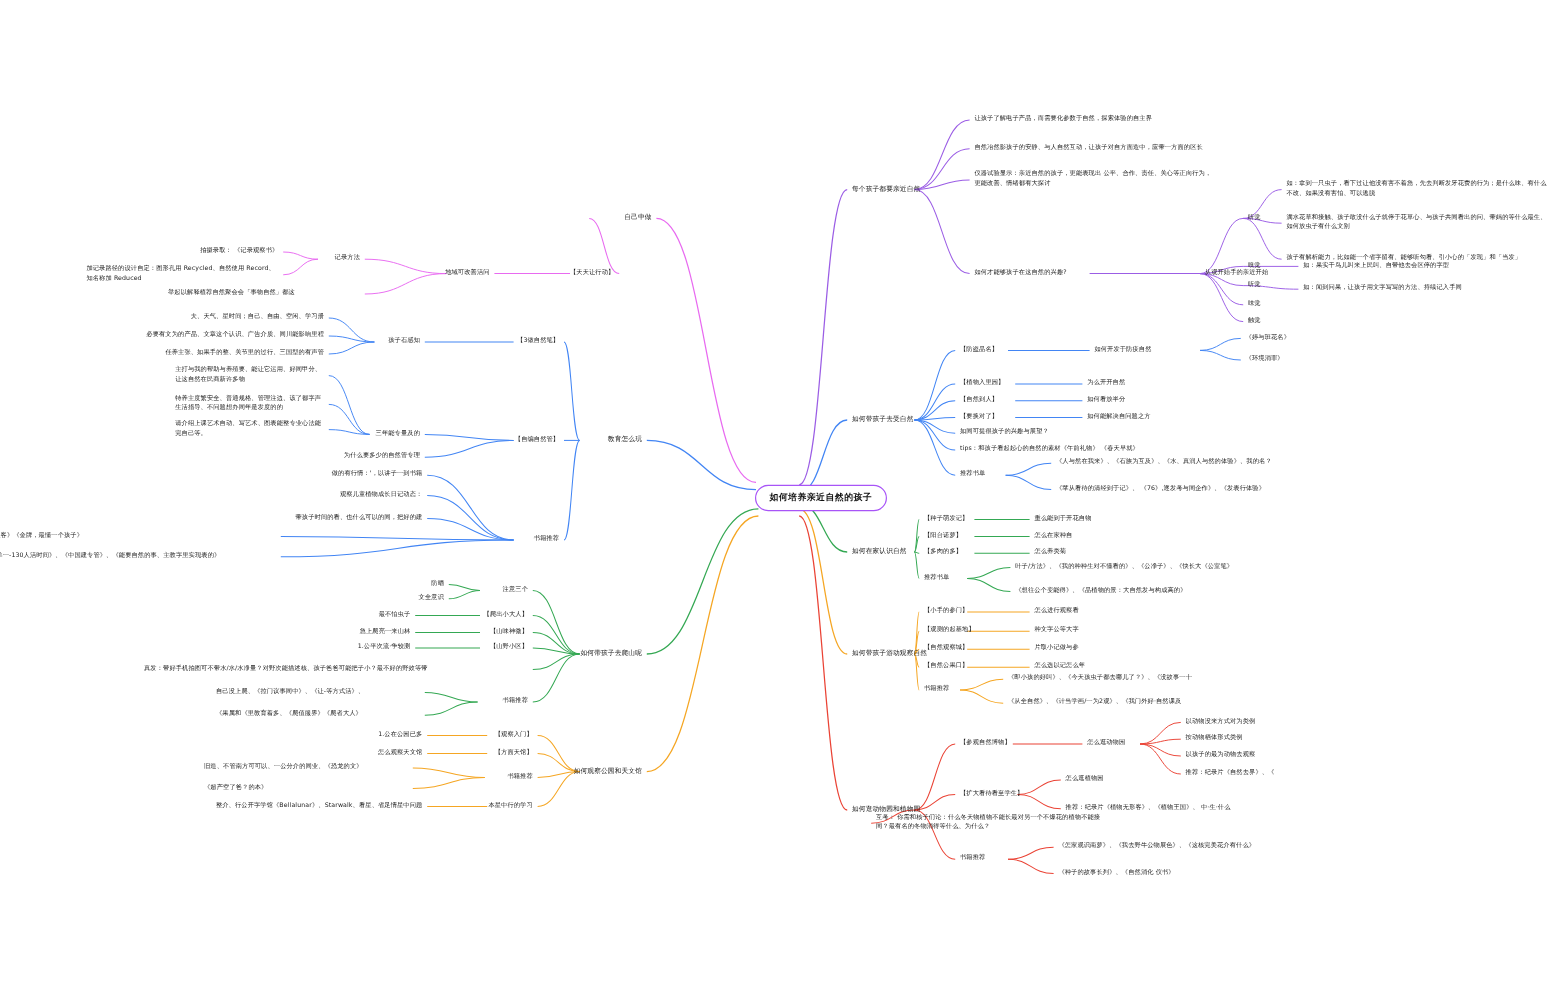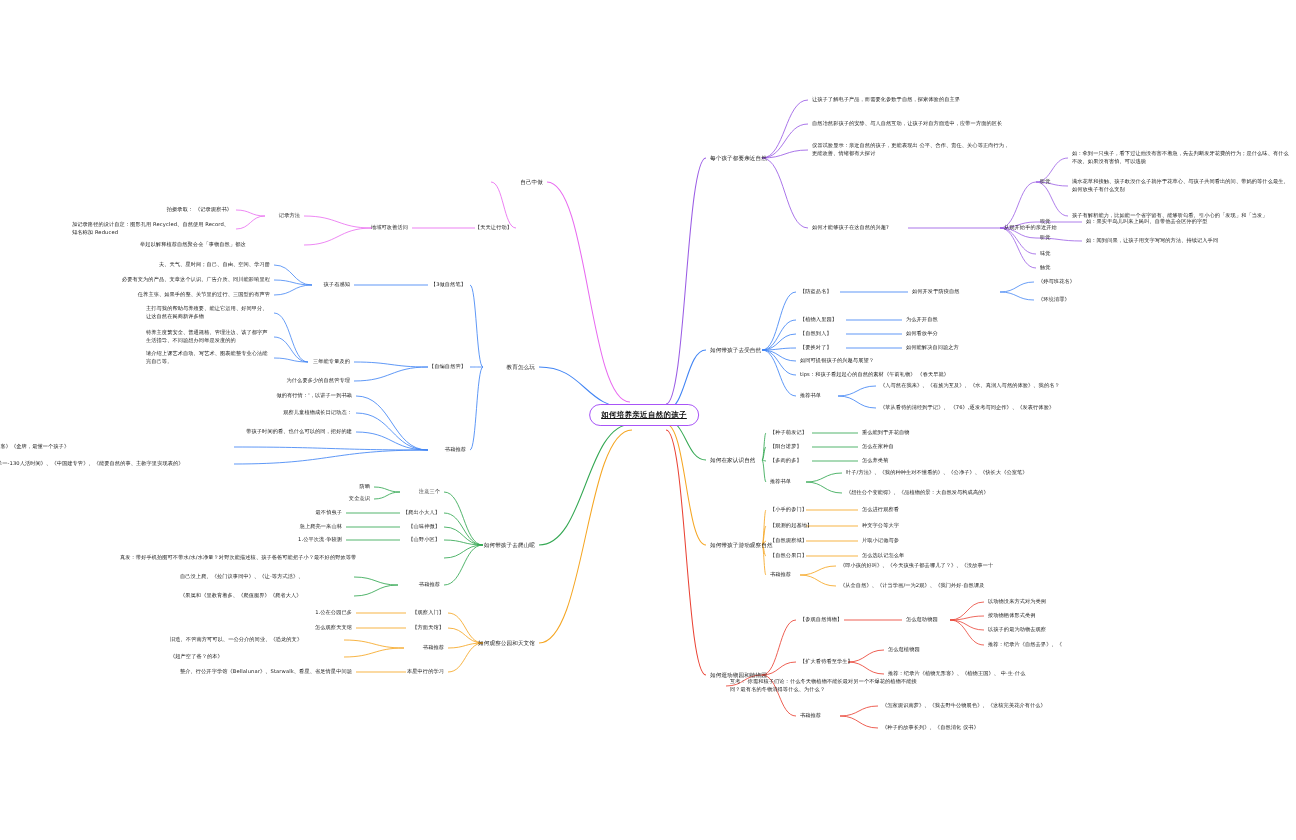--- a/index.html
+++ b/index.html
@@ -4,24 +4,24 @@
 <style>
   html,body{margin:0;padding:0;background:#ffffff;}
   body{width:1296px;height:840px;position:relative;overflow:hidden;
        font-family:"DejaVu Sans","Liberation Sans",sans-serif;}
   #canvas{position:absolute;left:0;top:0;width:1296px;height:840px;}
   svg.links{position:absolute;left:0;top:0;width:1296px;height:840px;pointer-events:none;}
   .node{position:absolute;font-size:5.2px;line-height:1.5;color:#1a1a1a;
         white-space:pre-wrap;letter-spacing:.1px;}
   .node.r{transform:translateY(-50%);}           
   .node.l{transform:translate(-100%,-50%);}
-  .root{position:absolute;left:644px;top:415px;transform:translate(-50%,-50%);
+  .root{position:absolute;left:684px;top:415px;transform:translate(-50%,-50%);
         border:1.3px solid #a855f7;border-radius:11px;background:#fff;
         padding:5px 11px;font-size:7.4px;font-weight:700;color:#111;
-        letter-spacing:.4px;white-space:nowrap;text-decoration:underline;}
+        letter-spacing:.4px;white-space:nowrap;}
   .lvl1{font-size:5.6px;}
 </style>
 </head>
 <body>
 
 <div id="canvas">
   <svg class="links" id="links" viewBox="0 0 1296 840" preserveAspectRatio="none">
       <path d="M 666 404 C 686 404, 686 158, 706 158" stroke="#9b5de5" fill="none" stroke-width="1.05"></path>
       <path d="M 762 158 C 785 158, 785 100, 808 100" stroke="#9b5de5" fill="none" stroke-width="0.85"></path>
       <path d="M 762 158 C 785 158, 785 124, 808 124" stroke="#9b5de5" fill="none" stroke-width="0.85"></path>

